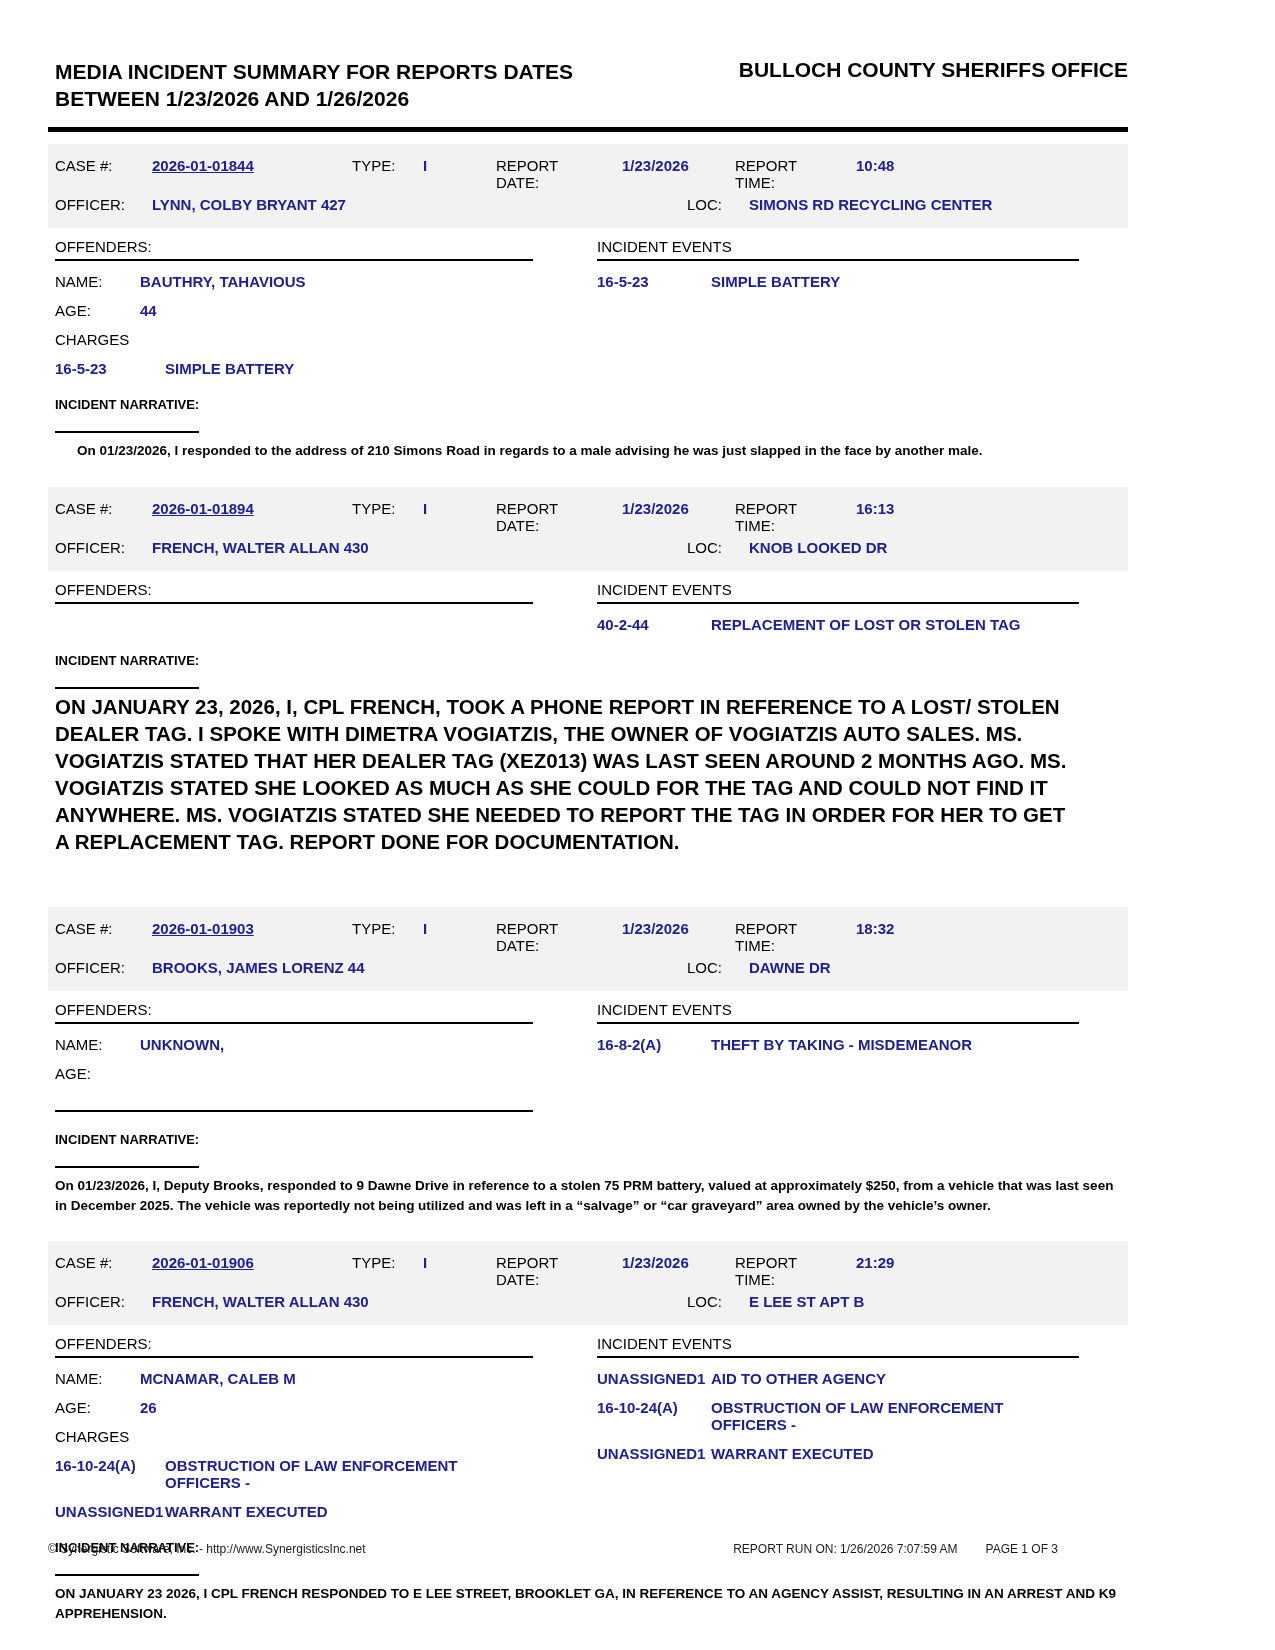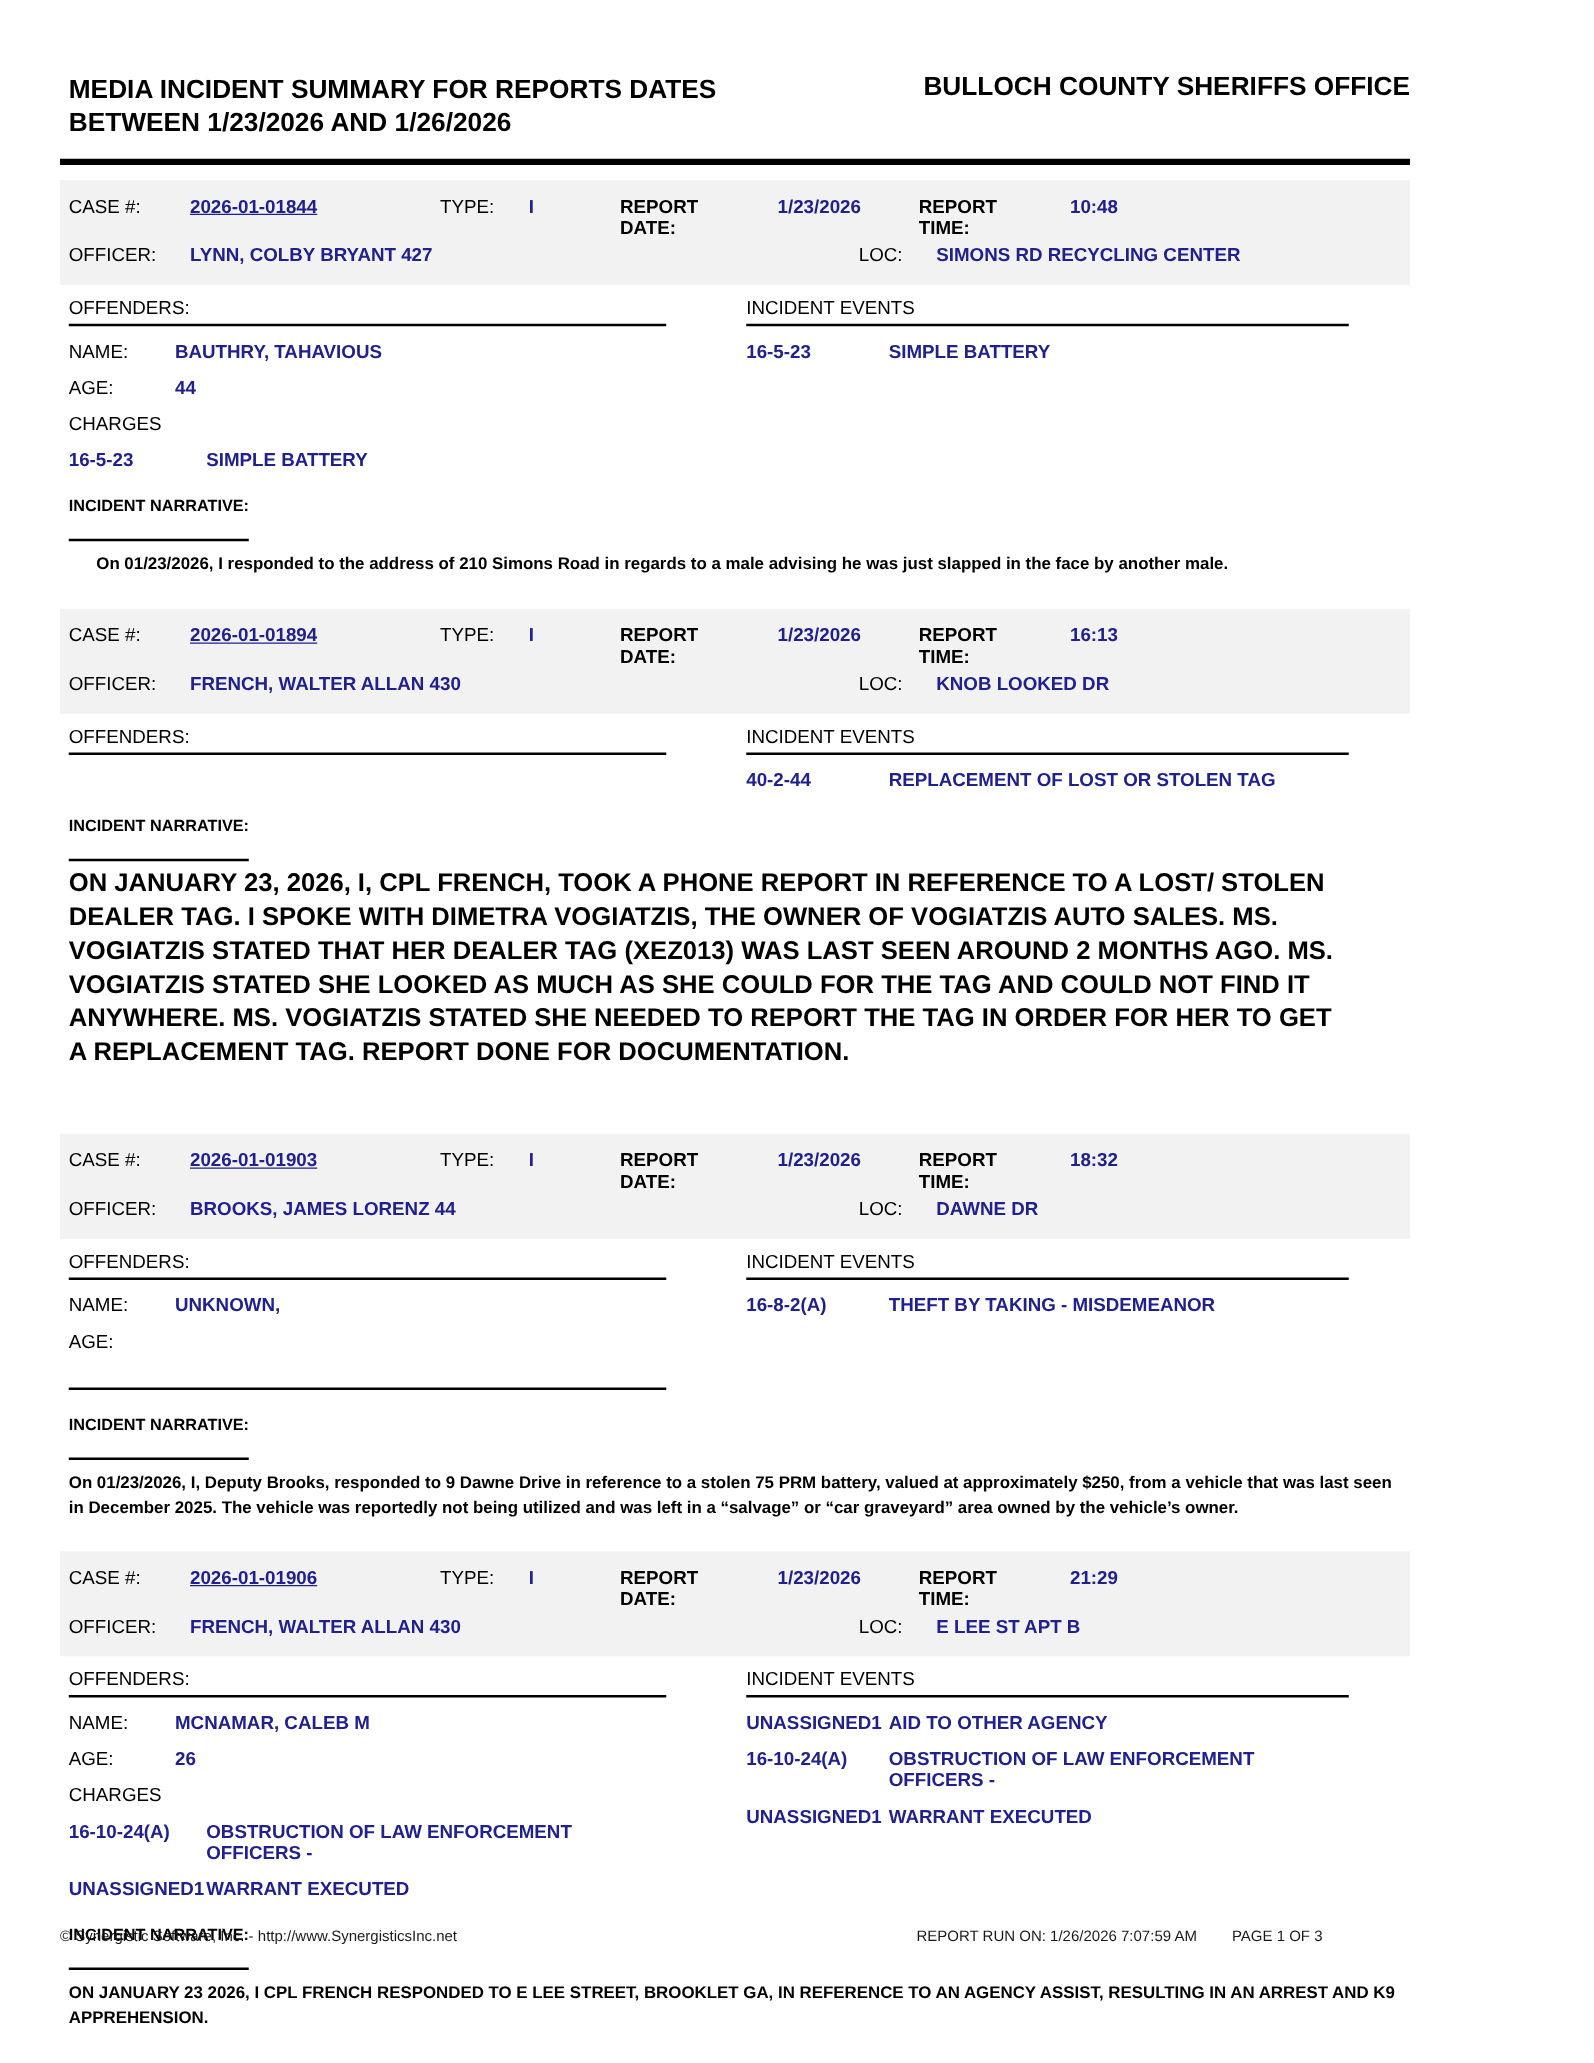--- a/index.html
+++ b/index.html
@@ -28,23 +28,23 @@
   
   .case-band { background: var(--band); padding: 8px 0 10px 7px; }
   .band-row { display: flex; align-items: flex-start; font-size: 15px; margin: 5px 0; gap: 17px; }
   .lbl { color: var(--ink); }
   .v { color: var(--navy); font-weight: bold; }
   .case-link { color: var(--navy); font-weight: bold; text-decoration: underline; cursor: pointer; }
   .c-l1 { width: 80px; flex: none; }
   .c-caseno { width: 183px; flex: none; }
   .c-typeL { width: 54px; flex: none; }
   .c-type { width: 56px; flex: none; }
-  .c-rdL { width: 109px; flex: none; font-weight: bold; }
+  .c-rdL { width: 109px; flex: none; }
   .c-date { width: 96px; flex: none; }
-  .c-rtL { width: 104px; flex: none; font-weight: bold; }
+  .c-rtL { width: 104px; flex: none; }
   .c-officer { width: 518px; flex: none; }
   .c-locL { width: 45px; flex: none; }
 
   
   .sections { display: flex; margin-top: 10px; padding-left: 7px; }
   .col-left { width: 478px; margin-right: 64px; flex: none; }
   .col-right { width: 482px; flex: none; }
   .sec-head { font-size: 15px; padding-bottom: 4px; border-bottom: 2px solid var(--ink); }
   .f-row { display: flex; align-items: baseline; font-size: 15px; margin-top: 12px; }
   .f-label { width: 85px; flex: none; }

